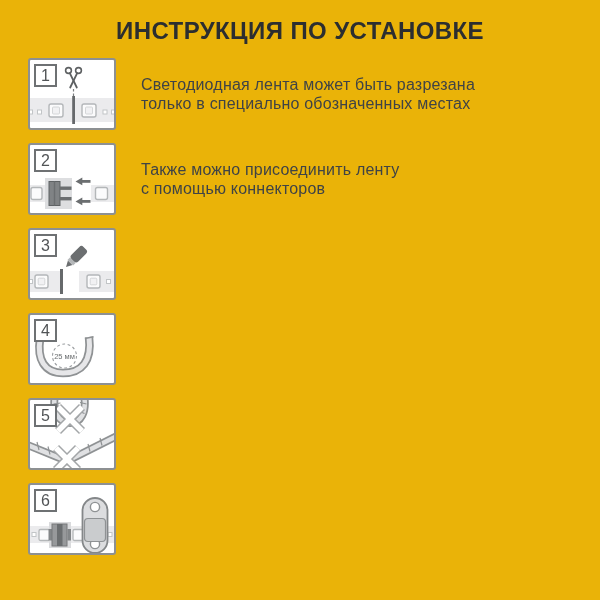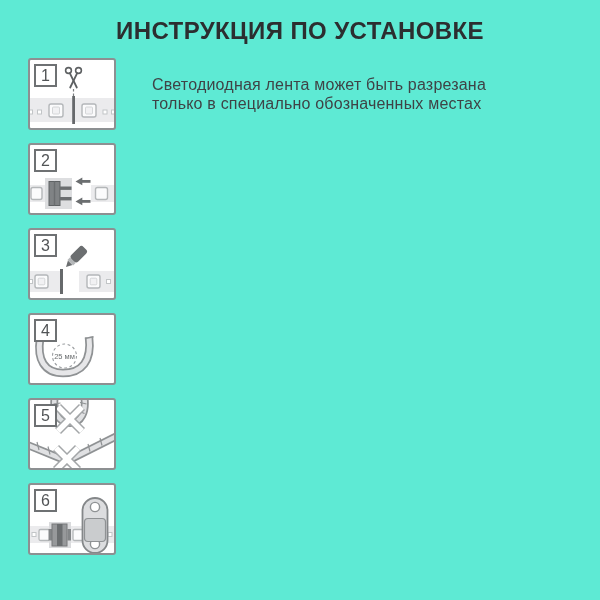--- a/index.html
+++ b/index.html
@@ -1,38 +1,38 @@
 <!DOCTYPE html>
 <html><head>
 <meta charset="utf-8">
 <style>
   html,body{margin:0;padding:0;background:#fff;}
   .page{
-    width:600px;height:600px;background:#5eead4;overflow:hidden;
+    width:600px;height:600px;background:#eab308;overflow:hidden;
     font-family:"Liberation Sans",sans-serif;position:relative;box-sizing:border-box;
   }
   .title{
     margin-top:16px;text-align:center;font-size:24px;line-height:30px;
     font-weight:bold;color:#2c2e30;letter-spacing:.4px;
   }
   .steps{margin-top:12px;padding-left:28px;}
   .step{display:flex;align-items:center;margin-bottom:13px;}
   .icon-box{
     width:88px;height:72px;box-sizing:border-box;border:2px solid #8d9092;
     border-radius:3px;position:relative;flex-shrink:0;background:#fff;
   }
   .badge{
     position:absolute;top:4px;left:4px;width:23px;height:23px;box-sizing:border-box;
     border:2px solid #6e7173;background:#fff;z-index:2;
     display:flex;align-items:center;justify-content:center;
     font-size:16px;color:#515456;
   }
   .icon-box svg{position:absolute;left:0;top:0;display:block;}
   .step-text{
-    margin-left:36px;font-size:16px;line-height:19px;color:#3f4346;
+    margin-left:25px;font-size:16px;line-height:19px;color:#3f4346;
     letter-spacing:.2px;white-space:pre-line;
   }
 </style>
 </head>
 <body>
 
 <div class="page">
 
   <div class="title">
     <div>ИНСТРУКЦИЯ ПО УСТАНОВКЕ</div>
@@ -77,20 +77,22 @@
           <rect x="19" y="36.5" width="11" height="24" fill="#808385" stroke="#5f6264" stroke-width="1"></rect>
           <line x1="24.5" y1="36.5" x2="24.5" y2="60.5" stroke="#6b6e70" stroke-width="1.4"></line>
           <rect x="30" y="41.5" width="11.5" height="3.4" fill="#6b6e70"></rect>
           <rect x="30" y="52" width="11.5" height="3.4" fill="#6b6e70"></rect>
           <rect x="51.5" y="35" width="9" height="2.8" fill="#6b6e70"></rect>
           <polygon points="45.5,36.4 52.3,32.6 52.3,40.2" fill="#6b6e70"></polygon>
           <rect x="51.5" y="55" width="9" height="2.8" fill="#6b6e70"></rect>
           <polygon points="45.5,56.4 52.3,52.6 52.3,60.2" fill="#6b6e70"></polygon>
         </svg>
       </div>
+      <div class="step-text">Также можно присоединить ленту
+с помощью коннекторов</div>
     </div>
 
     <div class="step">
       <div class="icon-box">
         <div class="badge">3</div>
         <svg width="84" height="68" viewBox="0 0 84 68">
           <rect x="0" y="41" width="30" height="21" fill="#ebebed"></rect>
           <rect x="-1" y="49.5" width="3.5" height="4" fill="#fff" stroke="#c2c5c7" stroke-width="1"></rect>
           <rect x="5" y="45" width="13" height="13" rx="2" fill="#fbfbfc" stroke="#b4b7b9" stroke-width="1.4"></rect>
           <rect x="8.2" y="48.2" width="6.6" height="6.6" rx="1" fill="#f1f1f3" stroke="#d4d6d8" stroke-width="1"></rect>

